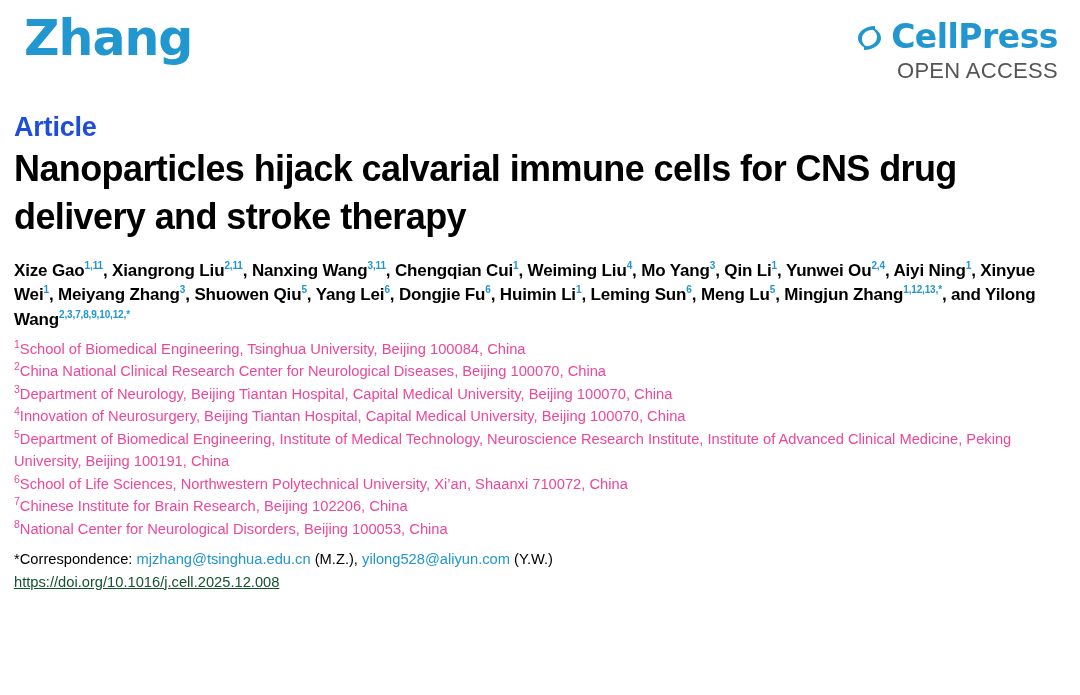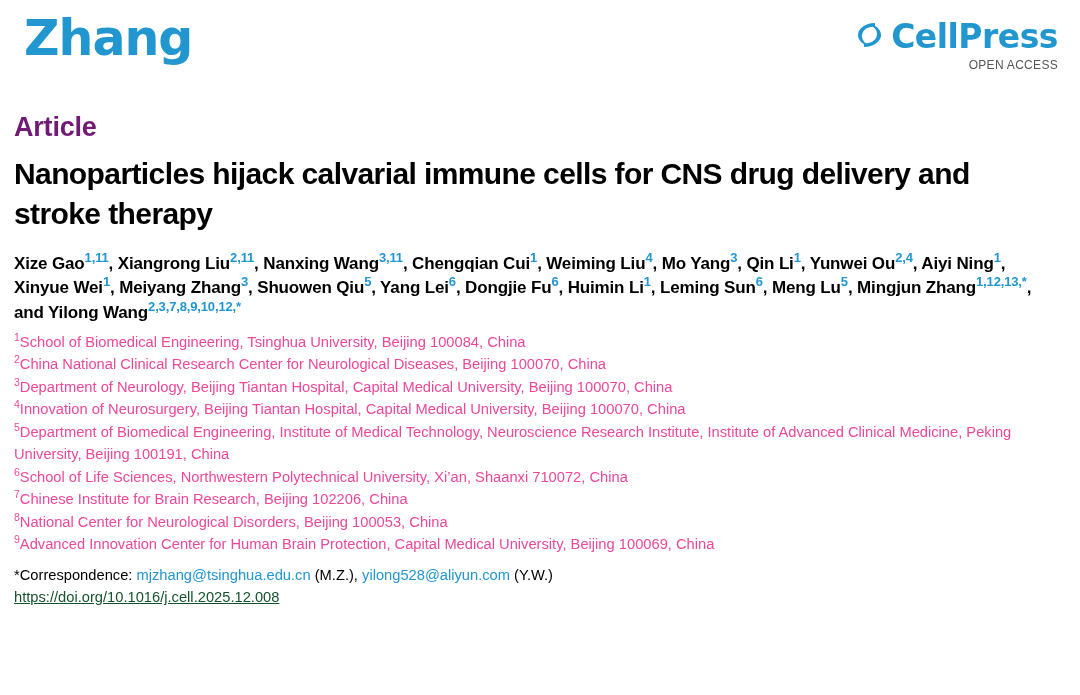--- a/index.html
+++ b/index.html
@@ -39,74 +39,74 @@
     line-height: 1;
   }
   .cellpress-block {
     position: absolute;
     right: 8px;
     top: 20px;
     text-align: right;
   }
   .cellpress-row {
     display: flex;
-    align-items: flex-start;
+    align-items: flex-end;
     justify-content: flex-end;
     gap: 8px;
   }
   .cp-mark {
     display: block;
     width: 28px;
     height: 30px;
   }
   .cp-word {
     font-family: "DejaVu Sans", sans-serif;
     font-size: 33px;
     font-weight: bold;
     color: #2196cf;
     letter-spacing: -0.5px;
     line-height: 1;
   }
   .open-access {
     margin-top: 5px;
-    font-size: 12px;
+    font-size: 22px;
     color: #555555;
     letter-spacing: 0.3px;
   }
 
   
   .article-type {
-    margin: 26px 0 11px 0;
+    margin: 26px 0 2px 0;
     font-size: 27px;
     font-weight: bold;
-    color: #701a75;
+    color: #1d4ed8;
     letter-spacing: -0.2px;
   }
 
   
   .title {
-    font-size: 30px;
+    font-size: 36px;
     font-weight: bold;
     line-height: 1.33;
     letter-spacing: -0.6px;
     margin: 0 0 18px 0;
     max-width: 1000px;
   }
 
   
   .authors {
     font-size: 17px;
     font-weight: bold;
     line-height: 1.45;
     letter-spacing: -0.15px;
     margin-bottom: 5px;
     max-width: 1050px;
   }
   .authors sup {
-    font-size: 13px;
+    font-size: 10px;
     font-weight: bold;
     vertical-align: super;
     line-height: 0;
   }
   .authors sup.link, .aff sup.link {
     color: #2196cf;
   }
   .authors .comma {
     font-weight: bold;
   }
@@ -176,21 +176,20 @@
 
   <div class="affiliations">
       <p class="aff"><sup>1</sup><span>School of Biomedical Engineering, Tsinghua University, Beijing 100084, China</span></p>
       <p class="aff"><sup>2</sup><span>China National Clinical Research Center for Neurological Diseases, Beijing 100070, China</span></p>
       <p class="aff"><sup>3</sup><span>Department of Neurology, Beijing Tiantan Hospital, Capital Medical University, Beijing 100070, China</span></p>
       <p class="aff"><sup>4</sup><span>Innovation of Neurosurgery, Beijing Tiantan Hospital, Capital Medical University, Beijing 100070, China</span></p>
       <p class="aff"><sup>5</sup><span>Department of Biomedical Engineering, Institute of Medical Technology, Neuroscience Research Institute, Institute of Advanced Clinical Medicine, Peking University, Beijing 100191, China</span></p>
       <p class="aff"><sup>6</sup><span>School of Life Sciences, Northwestern Polytechnical University, Xi’an, Shaanxi 710072, China</span></p>
       <p class="aff"><sup>7</sup><span>Chinese Institute for Brain Research, Beijing 102206, China</span></p>
       <p class="aff"><sup>8</sup><span>National Center for Neurological Disorders, Beijing 100053, China</span></p>
-      <p class="aff"><sup>9</sup><span>Advanced Innovation Center for Human Brain Protection, Capital Medical University, Beijing 100069, China</span></p>
     </div>
 
   <div class="correspondence">
     <span>*Correspondence: </span><a class="email-link" href="#">mjzhang@tsinghua.edu.cn</a><span> (M.Z.), </span><a class="email-link" href="#">yilong528@aliyun.com</a><span> (Y.W.)</span>
   </div>
 
   <div class="doi">
     <a class="doi-link" href="#">https://doi.org/10.1016/j.cell.2025.12.008</a>
   </div>
 

